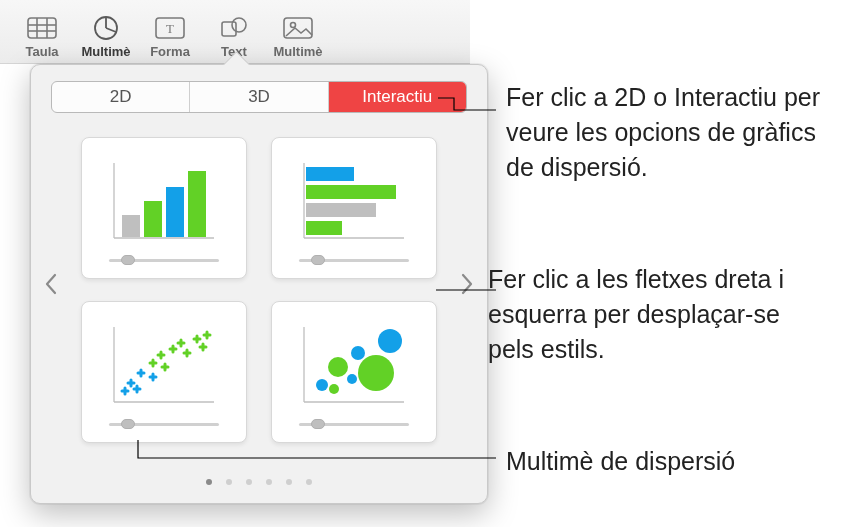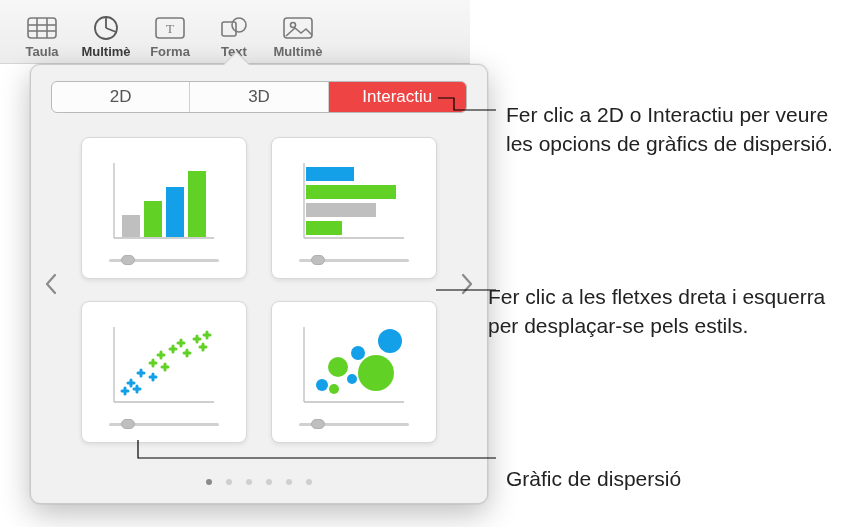--- a/index.html
+++ b/index.html
@@ -140,25 +140,24 @@
   }
   .dot {
     width: 6px; height: 6px; border-radius: 50%;
     background: #cfcfcf;
   }
   .dot.on { background: #8a8a8a; }
 
   
   .callout {
     position: absolute;
-    font-size: 21px;
+    font-size: 25px;
     line-height: 1.4;
     color: #222;
     max-width: 340px;
-    margin-top: 20px;
   }
   .lead {
     position: absolute;
     stroke: #000; fill: none; stroke-width: 1.2;
     pointer-events: none;
   }
 </style>
 </head>
 <body>
 
@@ -348,13 +347,13 @@
 <svg class="lead" style="left:0;top:0" width="849" height="527">
   <path d="M438 98 L454 98 L454 110 L496 110"></path>
   <path d="M436 290 L496 290"></path>
   <path d="M138 440 L138 458 L496 458"></path>
 </svg>
 
 <div class="callout" style="left:506px; top:80px">Fer clic a 2D o Interactiu per veure les opcions de gràfics de dispersió.</div>
 
 <div class="callout" style="left:488px; top:262px">Fer clic a les fletxes dreta i esquerra per desplaçar-se pels estils.</div>
 
-<div class="callout" style="left:506px; top:444px">Gràfic de dispersió</div>
+<div class="callout" style="left:506px; top:444px">Multimè de dispersió</div>
 
 </body></html>

